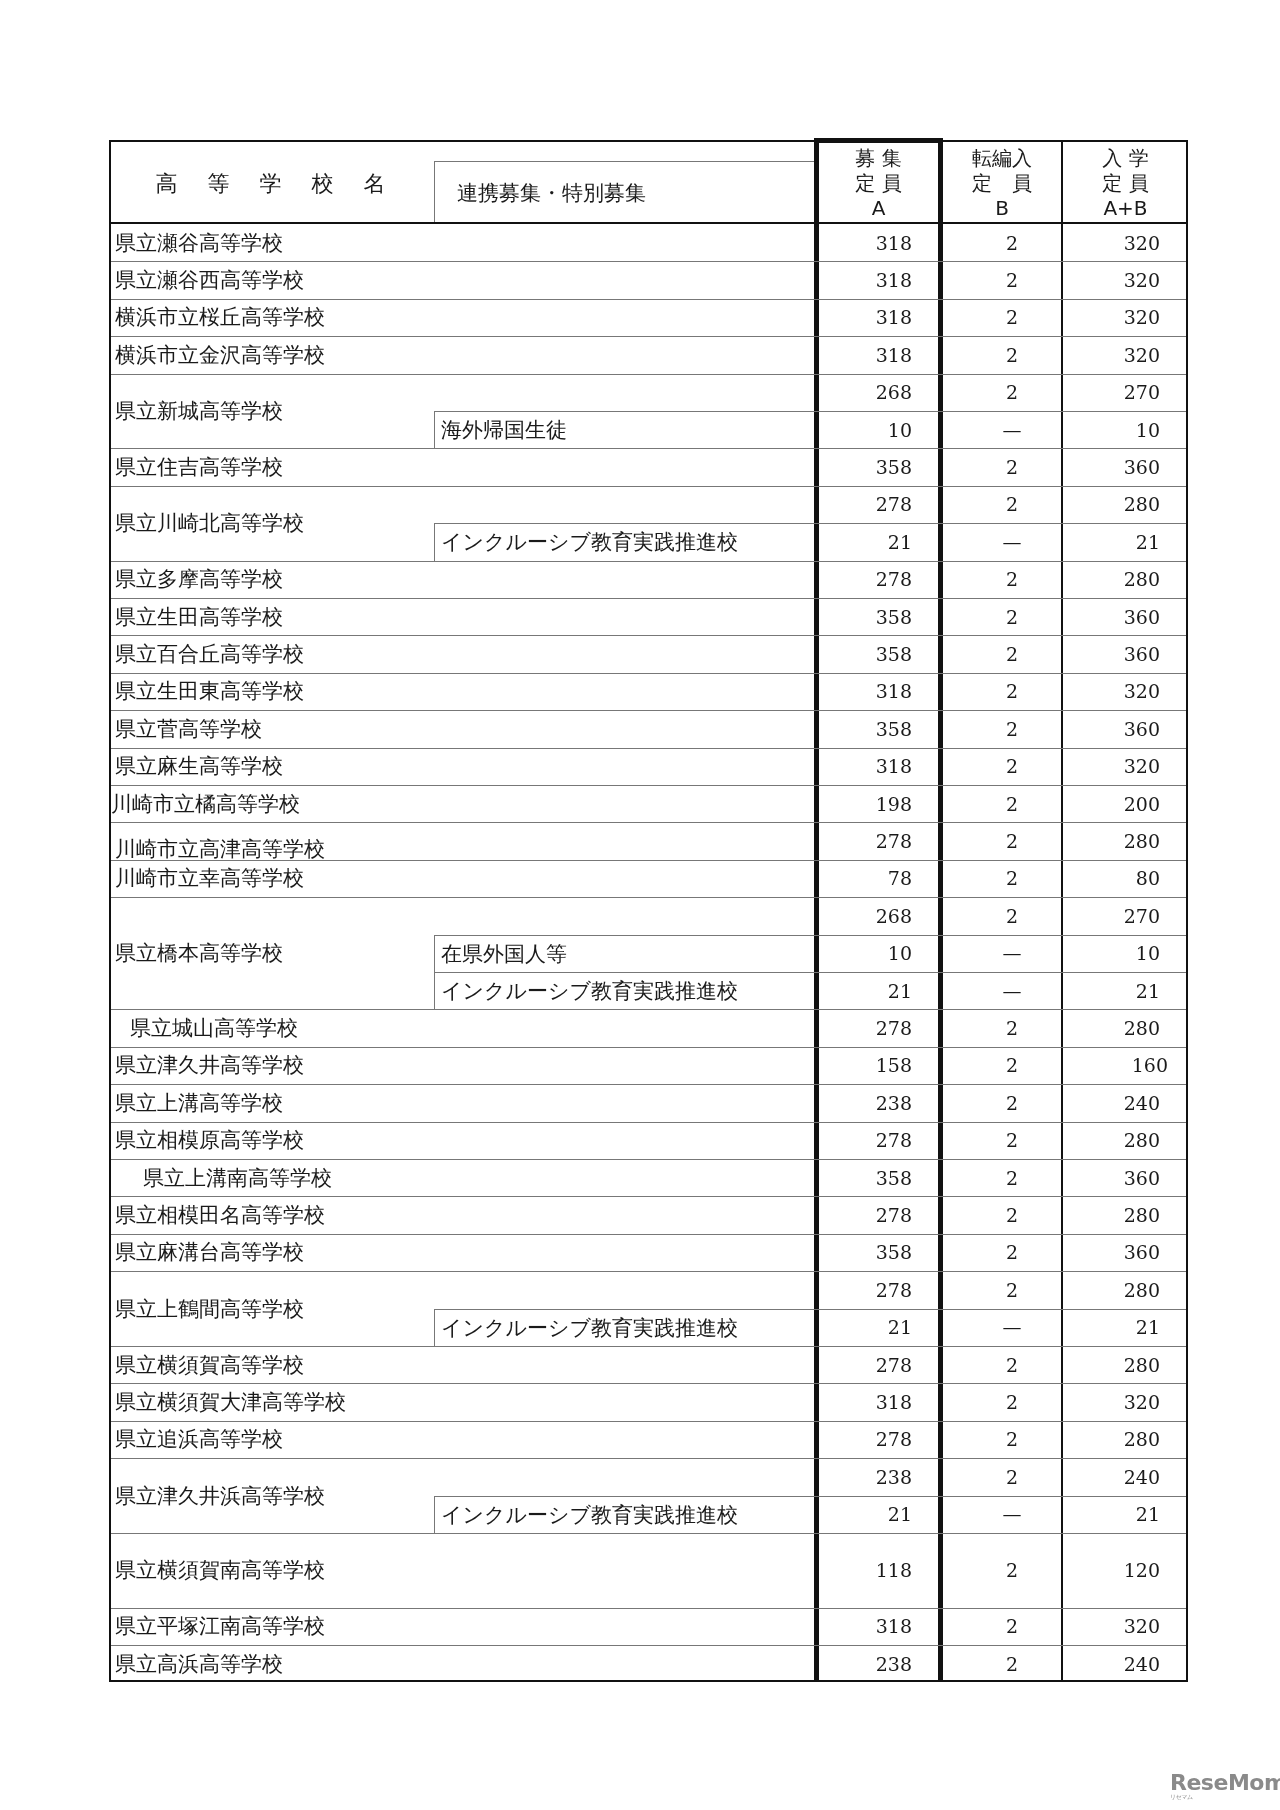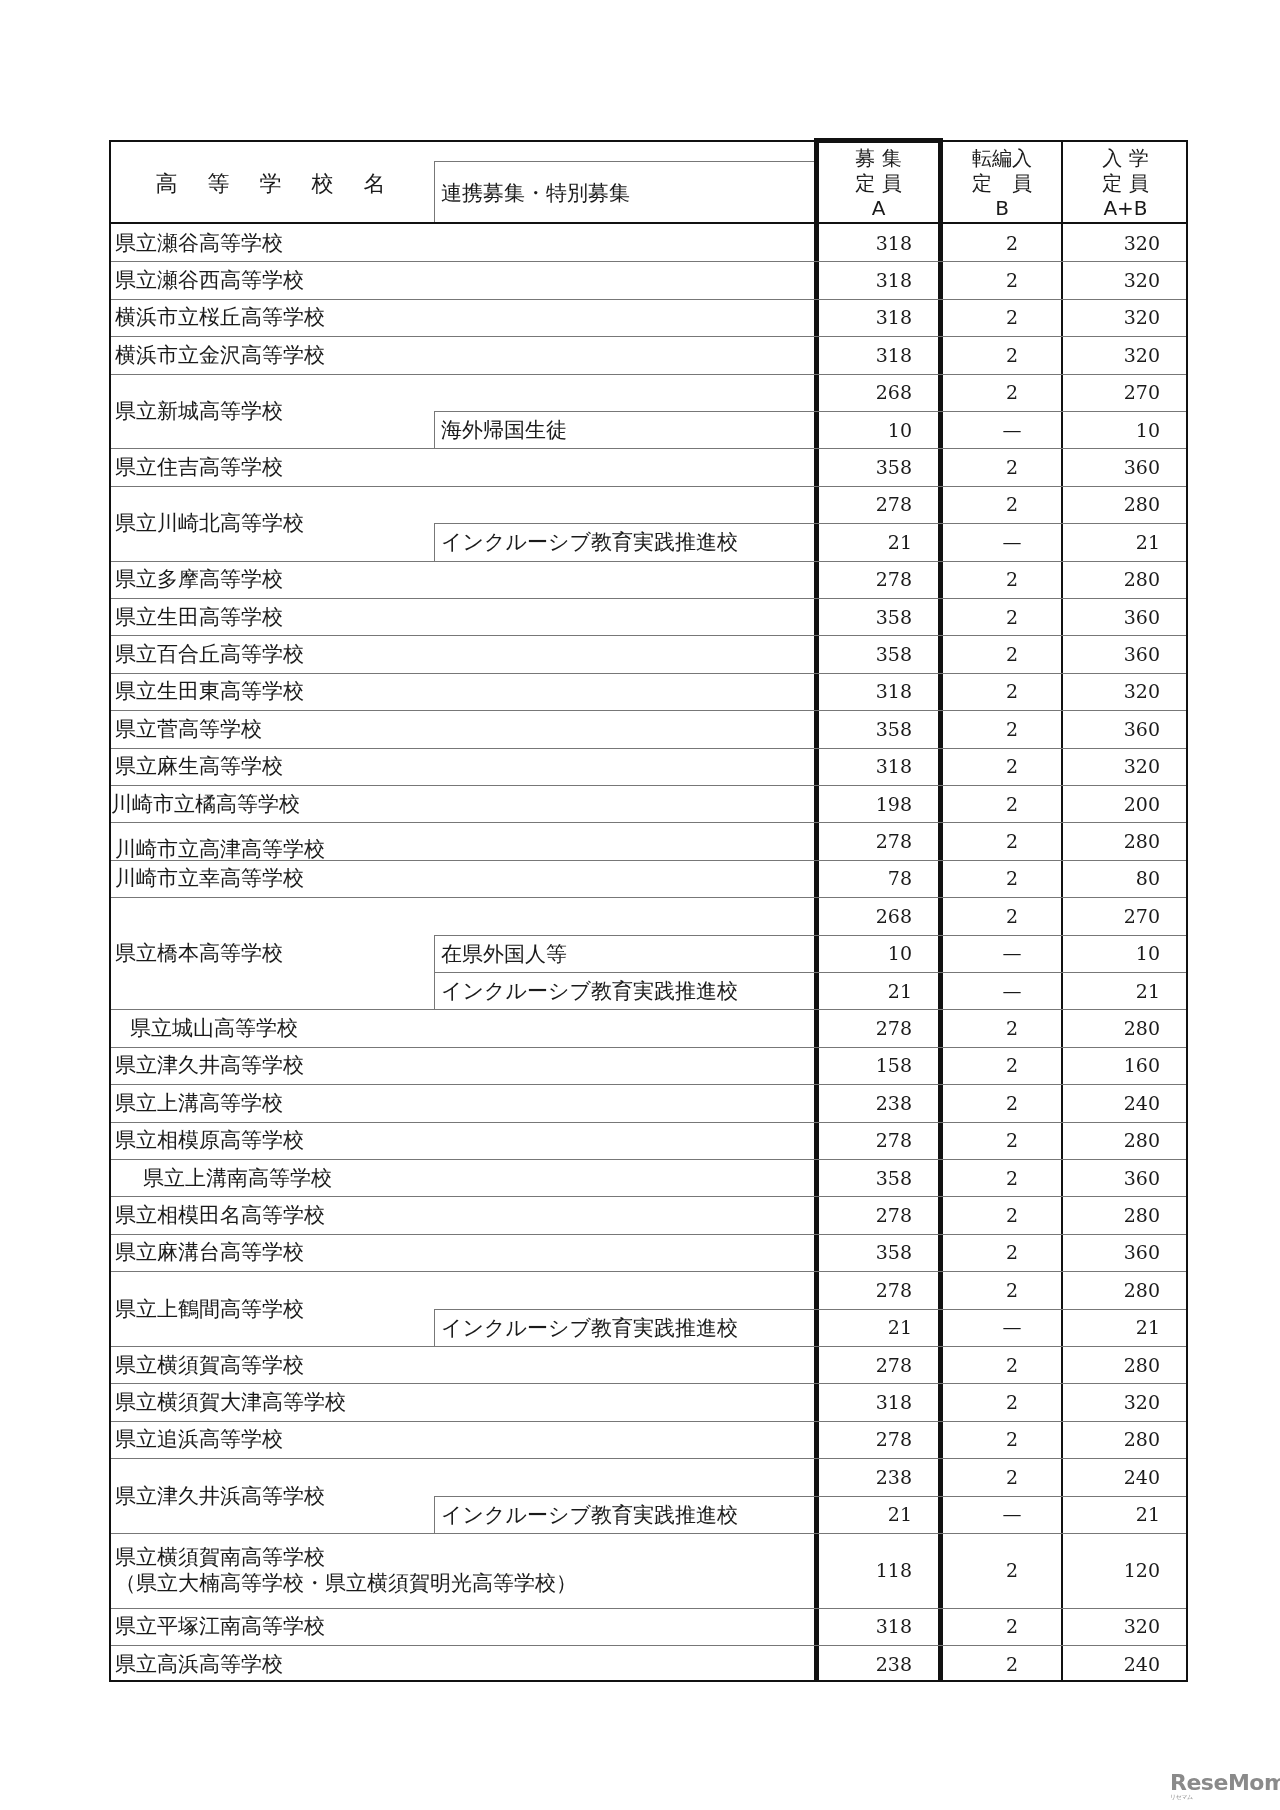--- a/index.html
+++ b/index.html
@@ -15,21 +15,21 @@
   .watermark { position:absolute; left:1170px; top:1770px; font-family:"DejaVu Sans","Liberation Sans",sans-serif;
                font-weight:bold; font-size:22px; color:#8a8a8a; letter-spacing:-0.5px; }
   .watermark sup { font-size:6px; font-weight:normal; position:relative; top:-8px; }
 </style>
 </head>
 <body>
 
 <div class="tbl" id="tbl">
 
   <div class="cell hdr-center" style="left:0;top:0;width:323px;height:82px;font-size:22px;letter-spacing:4px;">高　等　学　校　名</div>
-  <div class="cell" style="left:323px;top:19px;width:382px;height:63px;padding-left:6px;border-left:1.5px solid #777;border-top:1.5px solid #777;font-size:21px;">連携募集・特別募集</div>
+  <div class="cell" style="left:323px;top:19px;width:382px;height:63px;padding-left:22px;border-left:1.5px solid #777;border-top:1.5px solid #777;font-size:21px;">連携募集・特別募集</div>
   <div class="cell hdr-center" style="left:705px;top:0;width:125px;height:82px;">
     <span>募 集</span>
     <span>定 員</span>
     <span style="font-family:'DejaVu Sans','Liberation Sans',sans-serif;">A</span>
   </div>
   <div class="cell hdr-center" style="left:830px;top:0;width:122px;height:82px;">
     <span>転編入</span>
     <span>定　員</span>
     <span style="font-family:'DejaVu Sans','Liberation Sans',sans-serif;">B</span>
   </div>
@@ -152,21 +152,21 @@
       <div class="hline" style="left:703px;top:829.9999999999998px;width:372px;"></div>
       <div class="hline" style="left:0;top:867.3999999999999px;width:1075px;"></div>
       <div class="cell" style="left:0;top:867.3999999999999px;width:323px;height:37.4px;padding-left:19px;">県立城山高等学校</div>
       <div class="cell num" style="left:708px;top:867.3999999999999px;width:119px;height:37.4px;padding-right:26px;">278</div>
       <div class="cell num" style="left:832px;top:867.3999999999999px;width:118px;height:37.4px;justify-content:center;padding-left:20px;">2</div>
       <div class="cell num" style="left:952px;top:867.3999999999999px;width:123px;height:37.4px;padding-right:26px;">280</div>
       <div class="hline" style="left:0;top:904.7999999999998px;width:1075px;"></div>
       <div class="cell" style="left:0;top:904.7999999999998px;width:323px;height:37.4px;padding-left:4px;">県立津久井高等学校</div>
       <div class="cell num" style="left:708px;top:904.7999999999998px;width:119px;height:37.4px;padding-right:26px;">158</div>
       <div class="cell num" style="left:832px;top:904.7999999999998px;width:118px;height:37.4px;justify-content:center;padding-left:20px;">2</div>
-      <div class="cell num" style="left:952px;top:904.7999999999998px;width:123px;height:37.4px;padding-right:26px;">160</div>
+      <div class="cell num" style="left:952px;top:904.7999999999998px;width:123px;height:37.4px;padding-right:18px;">160</div>
       <div class="hline" style="left:0;top:942.1999999999998px;width:1075px;"></div>
       <div class="cell" style="left:0;top:942.1999999999998px;width:323px;height:37.4px;padding-left:4px;">県立上溝高等学校</div>
       <div class="cell num" style="left:708px;top:942.1999999999998px;width:119px;height:37.4px;padding-right:26px;">238</div>
       <div class="cell num" style="left:832px;top:942.1999999999998px;width:118px;height:37.4px;justify-content:center;padding-left:20px;">2</div>
       <div class="cell num" style="left:952px;top:942.1999999999998px;width:123px;height:37.4px;padding-right:26px;">240</div>
       <div class="hline" style="left:0;top:979.5999999999998px;width:1075px;"></div>
       <div class="cell" style="left:0;top:979.5999999999998px;width:323px;height:37.4px;padding-left:4px;">県立相模原高等学校</div>
       <div class="cell num" style="left:708px;top:979.5999999999998px;width:119px;height:37.4px;padding-right:26px;">278</div>
       <div class="cell num" style="left:832px;top:979.5999999999998px;width:118px;height:37.4px;justify-content:center;padding-left:20px;">2</div>
       <div class="cell num" style="left:952px;top:979.5999999999998px;width:123px;height:37.4px;padding-right:26px;">280</div>
@@ -216,21 +216,20 @@
       <div class="cell num" style="left:832px;top:1316.2000000000003px;width:118px;height:37.4px;justify-content:center;padding-left:20px;">2</div>
       <div class="cell num" style="left:952px;top:1316.2000000000003px;width:123px;height:37.4px;padding-right:26px;">240</div>
       <div class="cell" style="left:323px;top:1353.6000000000004px;width:380px;height:37.4px;padding-left:6px;border-left:1.5px solid #777;border-top:1.5px solid #777;">インクルーシブ教育実践推進校</div>
       <div class="cell num" style="left:708px;top:1353.6000000000004px;width:119px;height:37.4px;padding-right:26px;">21</div>
       <div class="cell num" style="left:832px;top:1353.6000000000004px;width:118px;height:37.4px;justify-content:center;padding-left:20px;">—</div>
       <div class="cell num" style="left:952px;top:1353.6000000000004px;width:123px;height:37.4px;padding-right:26px;">21</div>
       <div class="hline" style="left:703px;top:1353.6000000000004px;width:372px;"></div>
       <div class="hline" style="left:0;top:1391.0000000000002px;width:1075px;"></div>
       <div class="cell" style="left:0;top:1391.0000000000002px;width:700px;height:74.8px;padding-left:4px;flex-direction:column;align-items:flex-start;justify-content:center;line-height:26px;">
         <span>県立横須賀南高等学校</span>
-        <span>（県立大楠高等学校・県立横須賀明光高等学校）</span>
       </div>
       <div class="cell num" style="left:708px;top:1391.0000000000002px;width:119px;height:74.8px;padding-right:26px;">118</div>
       <div class="cell num" style="left:832px;top:1391.0000000000002px;width:118px;height:74.8px;justify-content:center;padding-left:20px;">2</div>
       <div class="cell num" style="left:952px;top:1391.0000000000002px;width:123px;height:74.8px;padding-right:26px;">120</div>
       <div class="hline" style="left:0;top:1465.8000000000002px;width:1075px;"></div>
       <div class="cell" style="left:0;top:1465.8000000000002px;width:323px;height:37.4px;padding-left:4px;">県立平塚江南高等学校</div>
       <div class="cell num" style="left:708px;top:1465.8000000000002px;width:119px;height:37.4px;padding-right:26px;">318</div>
       <div class="cell num" style="left:832px;top:1465.8000000000002px;width:118px;height:37.4px;justify-content:center;padding-left:20px;">2</div>
       <div class="cell num" style="left:952px;top:1465.8000000000002px;width:123px;height:37.4px;padding-right:26px;">320</div>
       <div class="hline" style="left:0;top:1503.2000000000003px;width:1075px;"></div>

